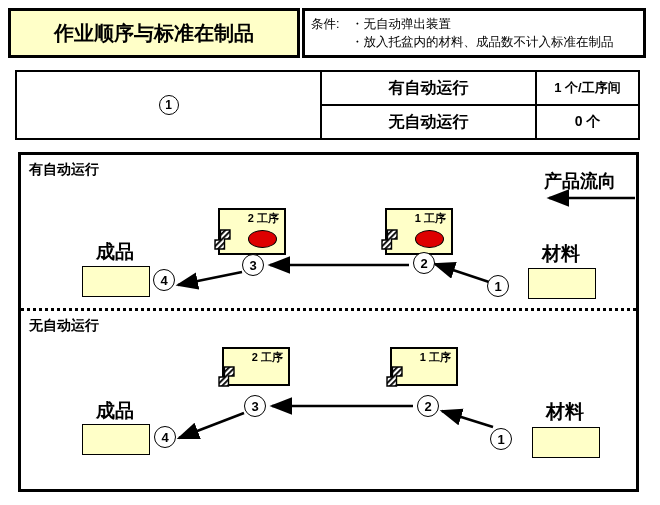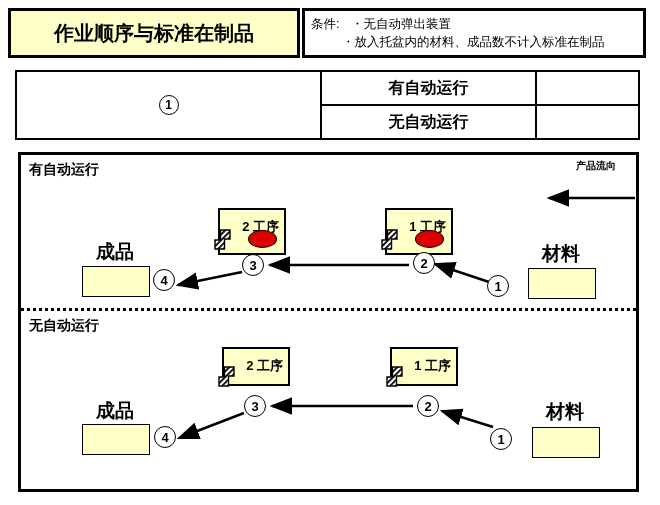--- a/index.html
+++ b/index.html
@@ -18,46 +18,46 @@
     font-family:"Liberation Serif","DejaVu Serif",serif;
     font-weight:bold; font-size:20px; white-space:nowrap;
   }
   .cond-box {
     left:302px; top:8px; width:338px; height:44px;
     background:#fff; border:3px solid #000;
     font-size:12.5px; font-weight:normal;
   }
   .cond-label { left:6px; top:5px; }
   .cond-line1 { left:46px; top:5px; white-space:nowrap; }
-  .cond-line2 { left:37px; top:23px; white-space:nowrap; }
+  .cond-line2 { left:46px; top:23px; white-space:nowrap; }
 
   
   .wip-table { left:15px; top:70px; width:621px; height:66px; border:2px solid #000; background:#fff; }
   .t-vdiv1 { left:303px; top:0; bottom:0; width:2px; background:#000; }
   .t-vdiv2 { left:518px; top:0; bottom:0; width:2px; background:#000; }
   .t-hdiv  { left:305px; right:0; top:32px; height:2px; background:#000; }
   .t-left {
     left:0; top:0; width:303px; height:100%;
     display:flex; align-items:center; justify-content:center; gap:10px;
     font-size:16px; font-weight:bold;
   }
   .t-cell { display:flex; align-items:center; justify-content:center; font-weight:bold; }
   .t-c-top { left:305px; top:0;  width:213px; height:32px; font-size:16px; }
   .t-c-bot { left:305px; top:34px; width:213px; height:32px; font-size:16px; }
   .t-v-top { left:520px; top:0;  width:101px; height:32px; font-size:13px; }
   .t-v-bot { left:520px; top:34px; width:101px; height:32px; font-size:14px; }
 
   
   .diagram { left:18px; top:152px; width:615px; height:334px; border:3px solid #000; background:#fff; }
   .sec-label { font-weight:bold; font-size:14px; white-space:nowrap; }
-  .flow-label { right:20px; top:4px; font-weight:bold; font-size:10px; }
+  .flow-label { right:20px; top:14px; font-weight:bold; font-size:18px; }
   .dotted-div { left:0; right:0; top:153px; border-top:3px dotted #000; height:0; }
 
   .pbox { background:#FFFFC8; border:2px solid #000; }
-  .pbox .pname { position:absolute; top:8px; right:5px; font-size:13px; font-weight:bold; white-space:nowrap; }
+  .pbox .pname { position:absolute; top:1px; right:5px; font-size:11px; font-weight:bold; white-space:nowrap; }
   .pbox .hicon { position:absolute; left:-6px; bottom:-3px; }
   .pbox.tall .hicon { bottom:3px; }
   .roval {
     position:absolute; right:7px; bottom:5px; width:27px; height:16px;
     background:#DE0000; border:1px solid #000; border-radius:50%;
   }
   .sbox { background:#FFFFC8; border:1px solid #000; width:66px; height:29px; }
   .slabel { font-weight:bold; font-size:19px; width:66px; text-align:center; }
   .circ {
     box-sizing:border-box; width:22px; height:22px; border:1.6px solid #000; border-radius:50%;
@@ -82,20 +82,22 @@
 
 <div class="abs wip-table">
   <div class="abs t-left">
     <span class="circ sm">1</span>
   </div>
   <div class="abs t-vdiv1"></div>
   <div class="abs t-vdiv2"></div>
   <div class="abs t-hdiv"></div>
   <div class="abs t-cell t-c-top">有自动运行</div>
   <div class="abs t-cell t-c-bot">无自动运行</div>
+  <div class="abs t-cell t-v-top">1 个/工序间</div>
+  <div class="abs t-cell t-v-bot">0 个</div>
 </div>
 
 <div class="abs diagram">
 
   <svg class="abs overlay" width="615" height="334" viewBox="0 0 615 334">
     <defs>
       <marker id="ah" markerWidth="10" markerHeight="8" refX="8" refY="3.5" orient="auto">
         <path d="M0,0 L9,3.5 L0,7 Z" fill="#000"></path>
       </marker>
     </defs>

